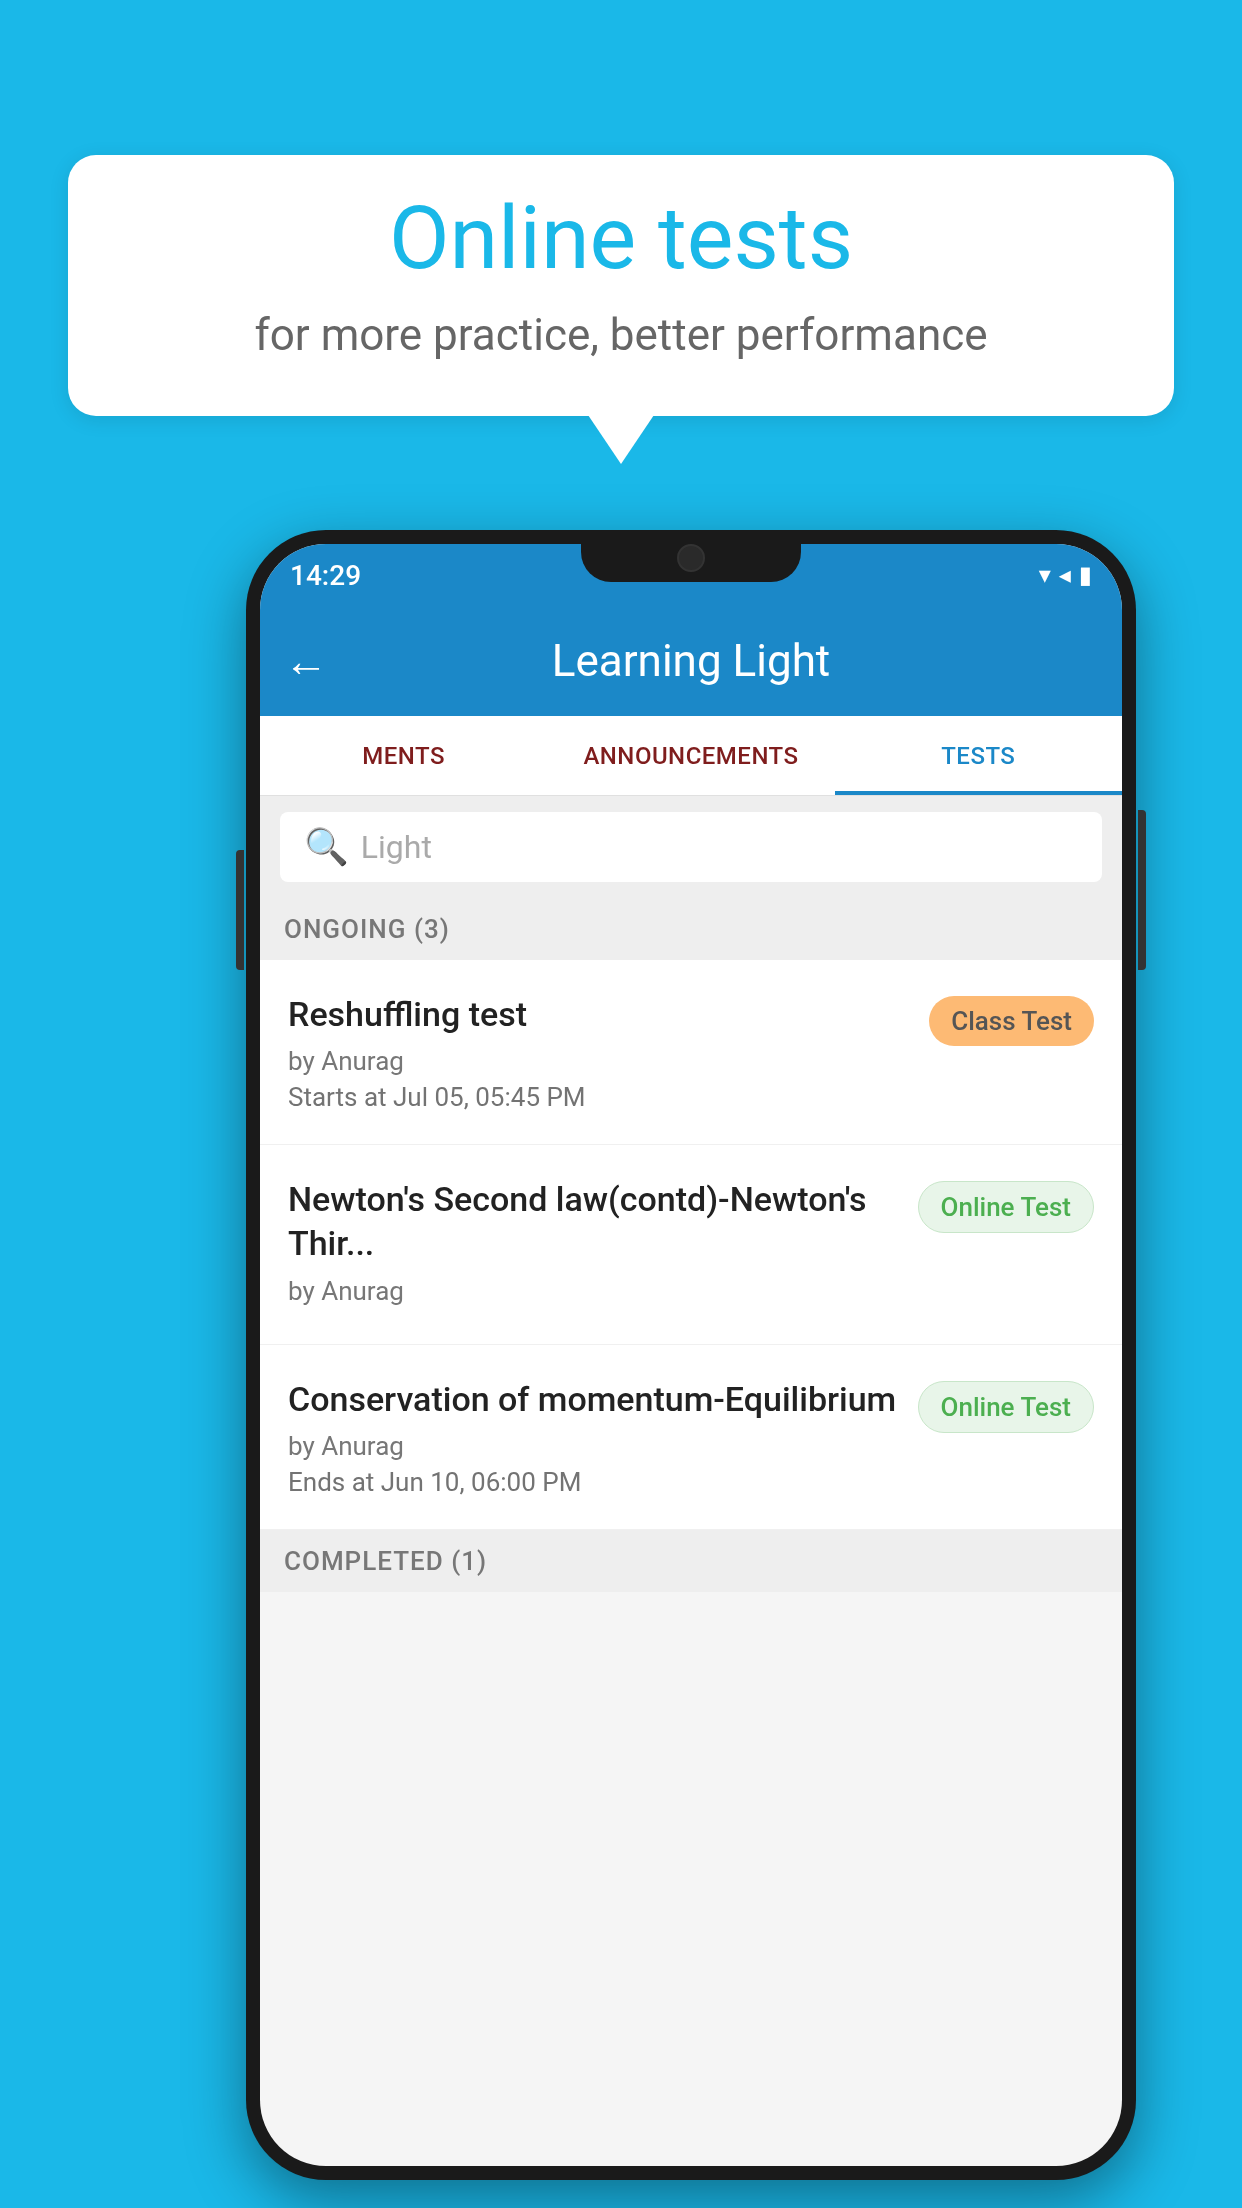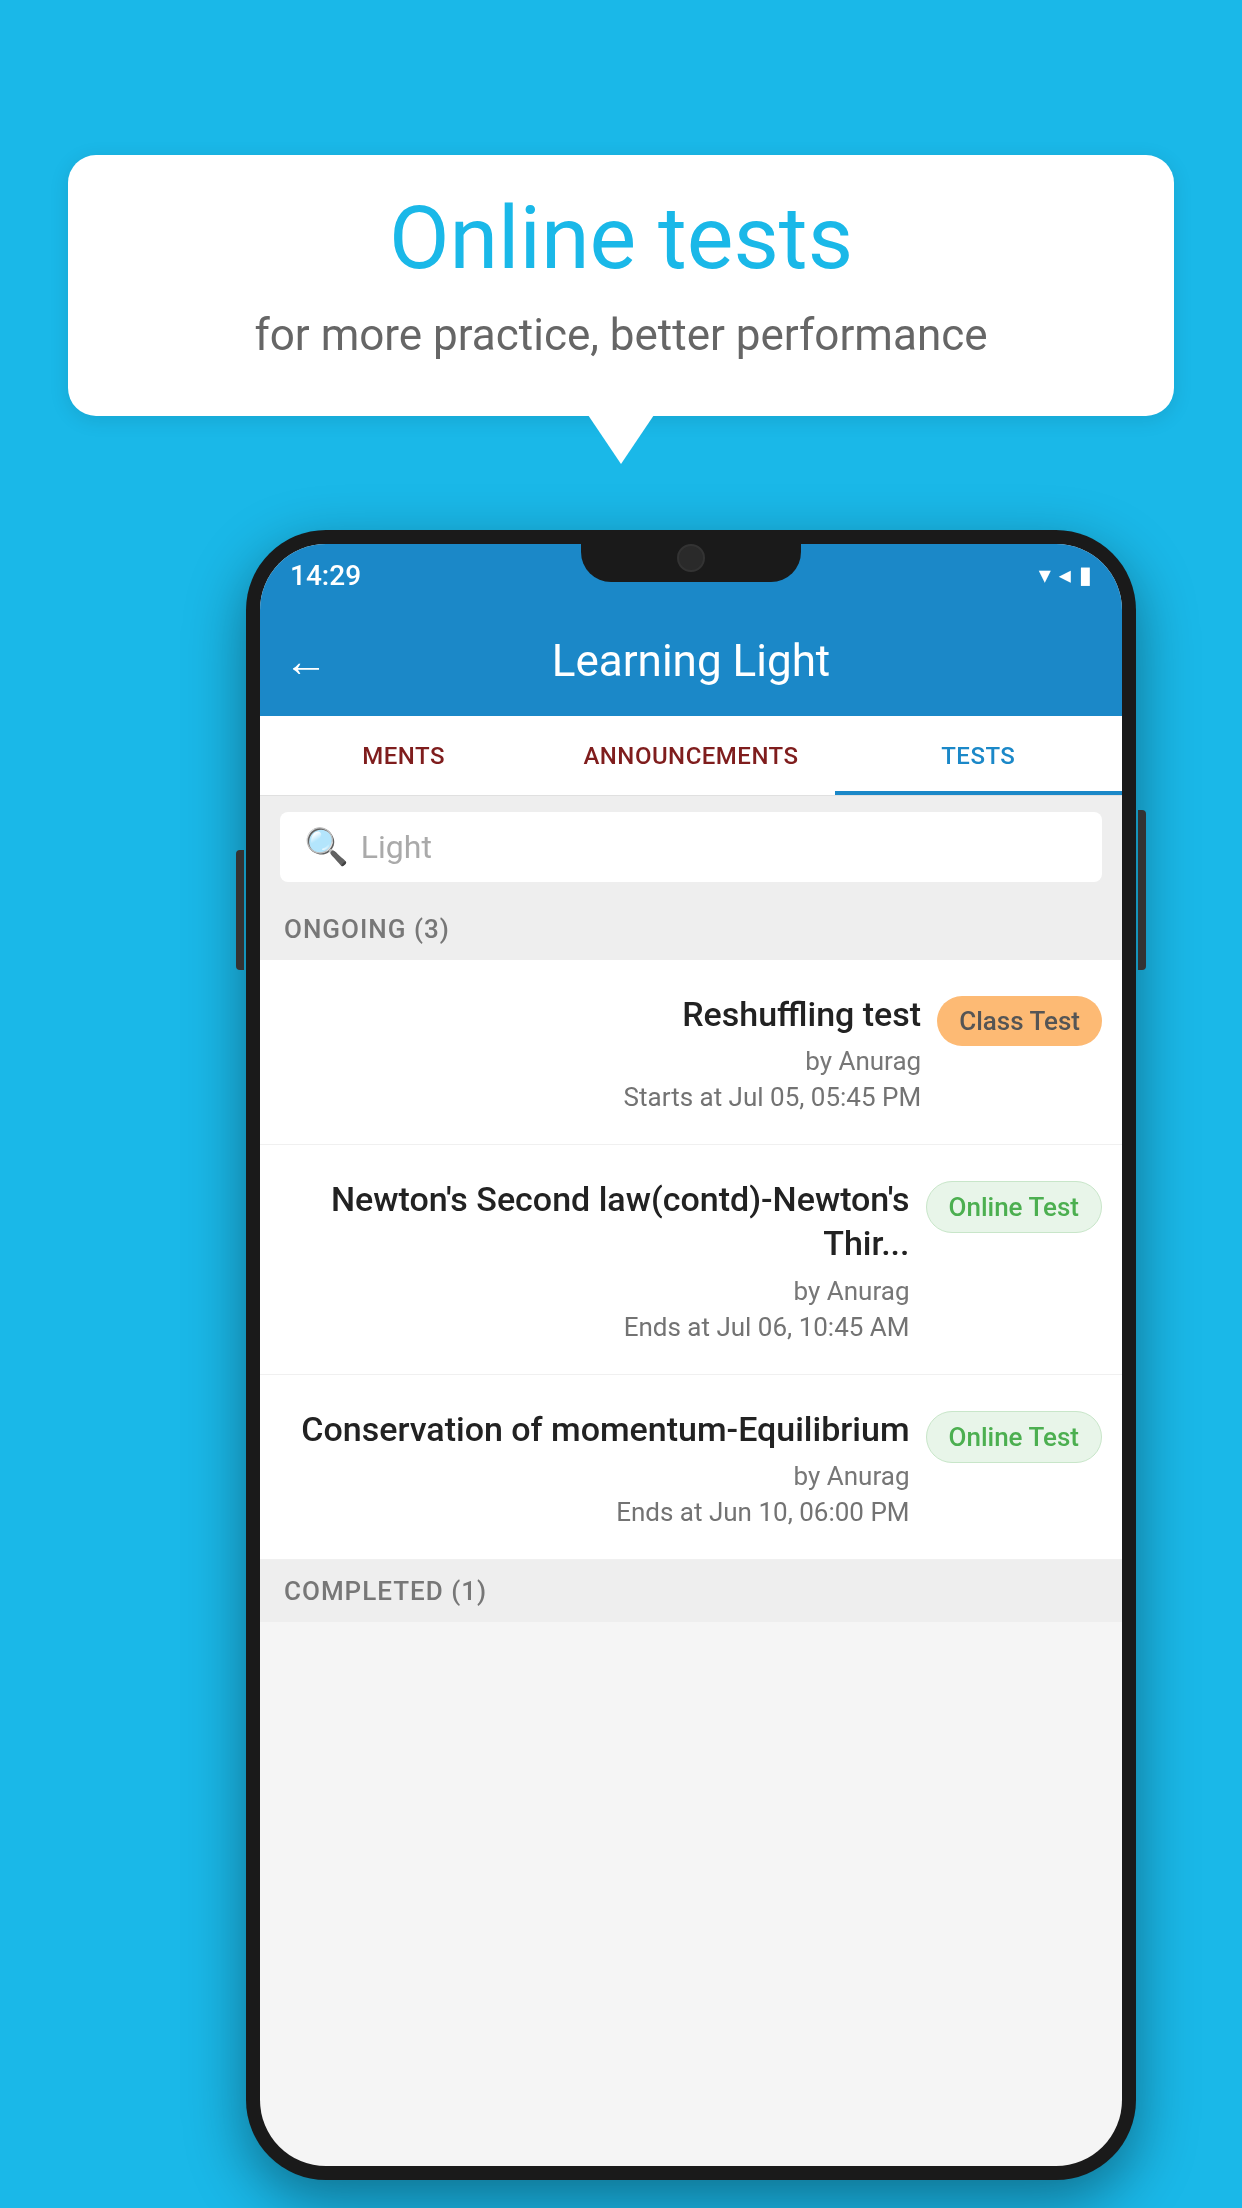--- a/index.html
+++ b/index.html
@@ -256,27 +256,26 @@
       letter-spacing: 1px;
     }
 
     
     .test-list {
       background: white;
       overflow-y: auto;
     }
 
     .test-item {
-      padding: 32px 20px;
+      padding: 32px 28px;
       border-bottom: 1px solid #f0f0f0;
       display: flex;
       justify-content: space-between;
       align-items: flex-start;
       gap: 16px;
-      text-align: right;
     }
 
     .test-info {
       flex: 1;
     }
 
     .test-name {
       font-size: 34px;
       color: #222;
       font-weight: 500;
@@ -382,21 +381,20 @@
               <div class="test-author">by Anurag</div>
               <div class="test-time">Starts at  Jul 05, 05:45 PM</div>
             </div>
             <span class="test-badge badge-class">Class Test</span>
           </div>
 
           <div class="test-item">
             <div class="test-info">
               <div class="test-name">Newton's Second law(contd)-Newton's Thir...</div>
               <div class="test-author">by Anurag</div>
-              <div class="test-time">Ends at  Jul 06, 10:45 AM</div>
             </div>
             <span class="test-badge badge-online">Online Test</span>
           </div>
 
           <div class="test-item">
             <div class="test-info">
               <div class="test-name">Conservation of momentum-Equilibrium</div>
               <div class="test-author">by Anurag</div>
               <div class="test-time">Ends at  Jun 10, 06:00 PM</div>
             </div>

